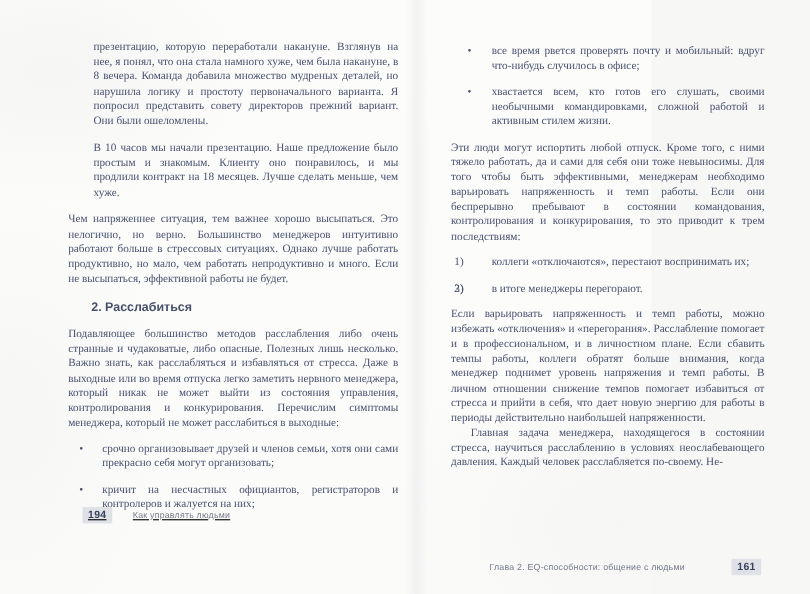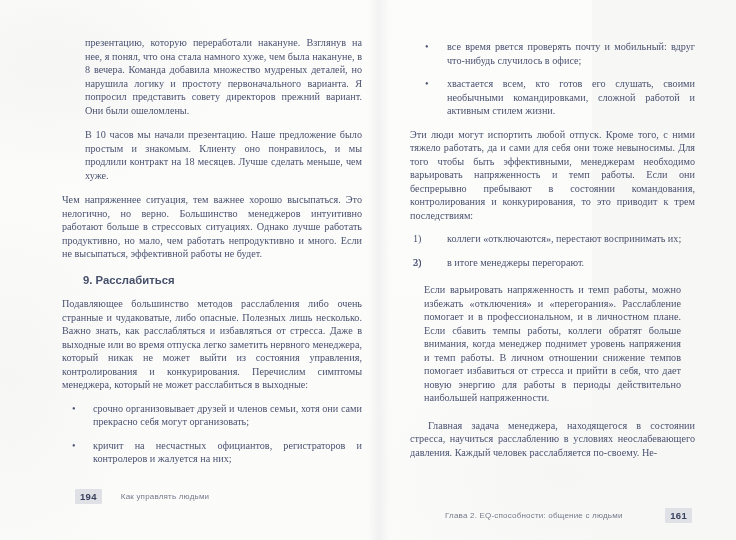--- a/index.html
+++ b/index.html
@@ -27,21 +27,21 @@
   .col {
     position: absolute;
     color: #4a5270;
     font-size: 10.2px;
     line-height: 13.5px;
     text-align: justify;
   }
   .col-left  { left: 62px;  top: 36px; width: 300px; }
   .col-right { left: 410px; top: 40px; width: 285px; }
   .para { margin: 0 0 10px 0; }
-  .para-tight { margin: 14px; }
+  .para-tight { margin: 0; }
   .para-indent { margin: 0; text-indent: 18px; }
   .quote-block { margin-left: 23px; }
   .quote-block .para { margin-bottom: 11px; }
   .section-heading {
     font-family: "Liberation Sans", sans-serif;
     font-weight: bold;
     font-size: 11.3px;
     color: #46506b;
     margin: 13px 0 10px 21px;
     text-align: left;
@@ -56,21 +56,21 @@
   }
   .col-left  .list-item .marker { left: 10px; }
   .col-right .list-item .marker { left: 3px; }
   .col-right .list-item .bullet-marker { left: 15px; }
   
   .footer {
     position: absolute;
     font-family: "Liberation Sans", sans-serif;
     display: flex; align-items: center;
   }
-  .footer-left  { left: 75px;  top: 489px; }
+  .footer-left  { left: 75px;  top: 461px; text-decoration: underline; }
   .footer-right { left: 445px; top: 492px; width: 247px; justify-content: space-between; margin-top: 16px; }
   .page-num-badge {
     background: #dfe1e6;
     color: #39415c;
     font-weight: bold;
     font-size: 9.5px;
     padding: 2px 5px;
     border-radius: 1px;
     letter-spacing: 0.3px;
   }
@@ -90,21 +90,21 @@
 
   <div class="col col-left">
 
     <div class="quote-block">
       <p class="para">презентацию, которую переработали накануне. Взглянув на нее, я понял, что она стала намного хуже, чем была накануне, в 8 вечера. Команда добавила множество мудреных деталей, но нарушила логику и простоту первоначального варианта. Я попросил представить совету директоров прежний вариант. Они были ошеломлены.</p>
       <p class="para">В 10 часов мы начали презентацию. Наше предложение было простым и знакомым. Клиенту оно понравилось, и мы продлили контракт на 18 месяцев. Лучше сделать меньше, чем хуже.</p>
     </div>
 
     <p class="para">Чем напряженнее ситуация, тем важнее хорошо высыпаться. Это нелогично, но верно. Большинство менеджеров интуитивно работают больше в стрессовых ситуациях. Однако лучше работать продуктивно, но мало, чем работать непродуктивно и много. Если не высыпаться, эффективной работы не будет.</p>
 
-    <h3 class="section-heading">9. Расслабиться</h3>
+    <h3 class="section-heading">2. Расслабиться</h3>
 
     <p class="para">Подавляющее большинство методов расслабления либо очень странные и чудаковатые, либо опасные. Полезных лишь несколько. Важно знать, как расслабляться и избавляться от стресса. Даже в выходные или во время отпуска легко заметить нервного менеджера, который никак не может выйти из состояния управления, контролирования и конкурирования. Перечислим симптомы менеджера, который не может расслабиться в выходные:</p>
 
     <ul class="marked-list">
       <li class="list-item">
         <span class="marker">•</span>
         <span>срочно организовывает друзей и членов семьи, хотя они сами прекрасно себя могут организовать;</span>
       </li>
       <li class="list-item">
         <span class="marker">•</span>

